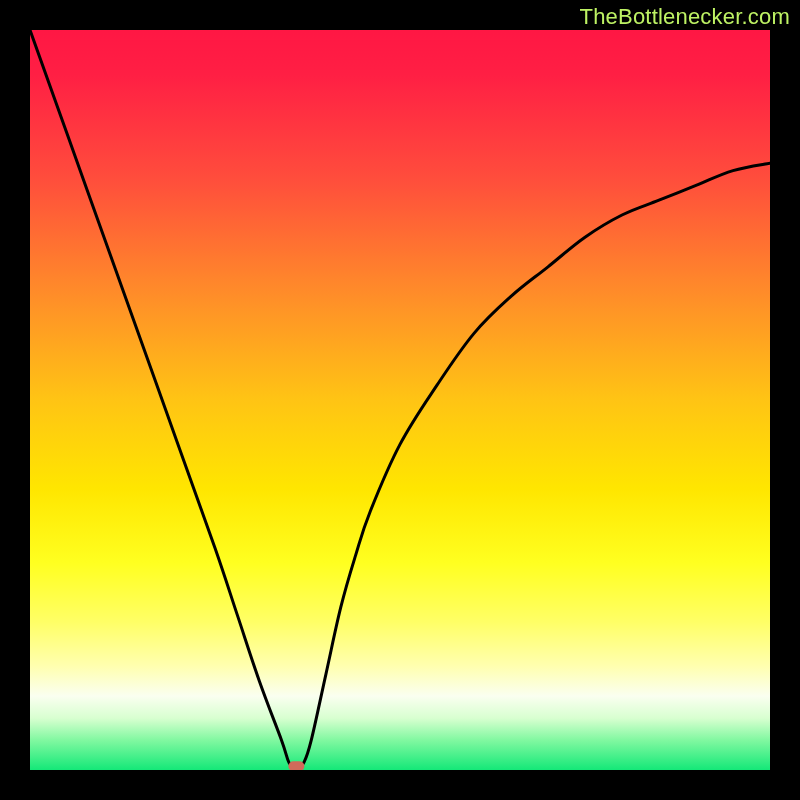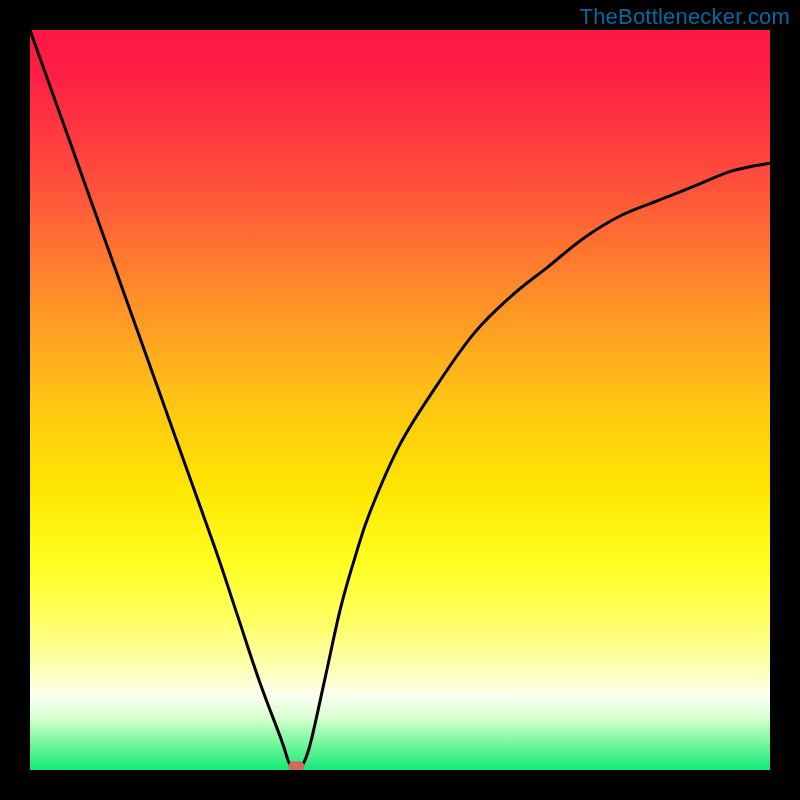--- a/index.html
+++ b/index.html
@@ -21,21 +21,21 @@
     left: 30px;
     top: 30px;
     width: 740px;
     height: 740px;
     overflow: hidden;
   }
   .attribution {
     position: absolute;
     top: 4px;
     right: 10px;
-    color: #0369a1;
+    color: #bef264;
     font-size: 22px;
     font-weight: 400;
     letter-spacing: 0.2px;
     z-index: 5;
   }
   svg { display: block; }
 </style>
 </head>
 <body>
 

